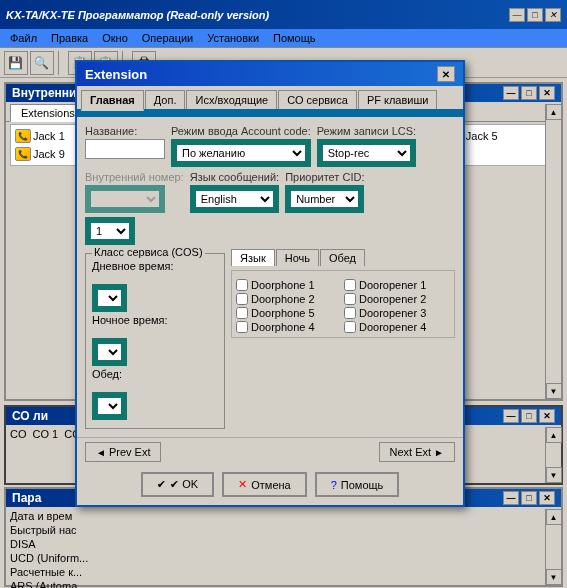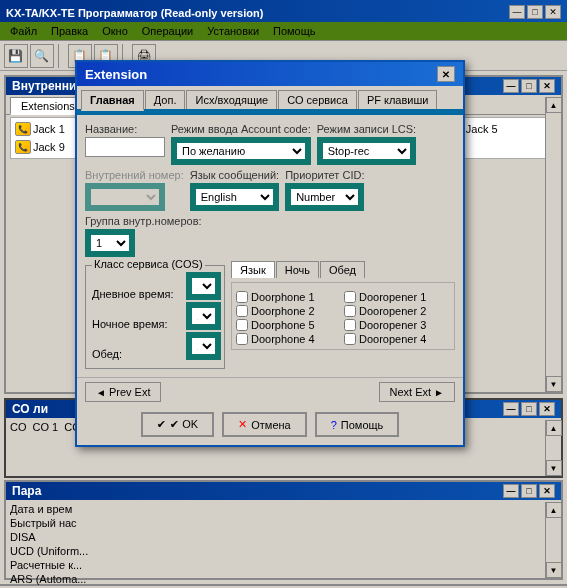--- a/index.html
+++ b/index.html
@@ -12,39 +12,40 @@
       overflow: hidden;
       position: relative;
     }
 
     
     .title-bar {
       background: linear-gradient(to right, #003087, #0a52b0);
       color: white;
       padding: 3px 6px;
       display: flex;
-      align-items: flex-end;
+      align-items: center;
       justify-content: space-between;
-      height: 22px;
+      height: 29px;
+      font-style: italic;
     }
     .title-bar-text { font-size: 11px; font-weight: bold; }
     .title-bar-buttons { display: flex; gap: 2px; }
     .title-btn {
       width: 16px; height: 14px;
       background: #d4d0c8;
       border: 1px solid #888;
       font-size: 9px;
       display: flex; align-items: center; justify-content: center;
       cursor: pointer;
       color: black;
     }
 
     
     .menu-bar {
-      background: #4d7c0f;
+      background: #3b82f6;
       border-bottom: 1px solid #888;
       display: flex;
       padding: 2px 4px;
       gap: 2px;
     }
     .menu-item {
       padding: 1px 6px;
       cursor: pointer;
       font-size: 11px;
     }
@@ -216,21 +217,21 @@
       display: flex; align-items: center; justify-content: center;
       cursor: pointer;
       font-weight: bold;
     }
 
     
     .dialog-tabs {
       display: flex;
       background: #d4d0c8;
       padding: 4px 4px 0;
-      border-bottom: 6px solid #0369a1;
+      border-bottom: 8px solid #0369a1;
       gap: 1px;
     }
     .dialog-tab {
       padding: 3px 8px;
       border: 1px solid #888;
       border-bottom: none;
       background: #d4d0c8;
       cursor: pointer;
       font-size: 11px;
     }
@@ -395,23 +396,24 @@
       width: 16px; height: 16px;
       background: #d4d0c8;
       border: 1px solid #888;
       display: flex; align-items: center; justify-content: center;
       font-size: 8px;
       cursor: pointer;
     }
 
     .cos-row {
       display: flex;
-      align-items: flex-end;
-      gap: 4px;
+      align-items: flex-start;
+      gap: 12px;
       margin-bottom: 2px;
+      flex-direction: column;
     }
     .cos-row-label { font-size: 11px; min-width: 90px; }
 
     .nav-arrow { font-size: 10px; }
 
     .icon-phone {
       display: inline-block;
       width: 16px; height: 14px;
       background: linear-gradient(135deg, #ffd700, #ffaa00);
       border: 1px solid #888;
@@ -619,21 +621,20 @@
         <div class="form-group">
           <label class="form-label">Приоритет CID:</label>
           <select>
             <option>Number</option>
           </select>
         </div>
       </div>
 
       <div class="form-row">
         <div class="form-group">
-          <label class="form-label">Группа внутр.номеров:</label>
           <select style="width:50px;">
             <option>1</option>
           </select>
         </div>
       </div>
 
       <div style="display:flex; gap:6px;">
 
         <div class="cos-section" style="width:140px; flex-shrink:0;">
           <span class="cos-label">Класс сервиса (COS)</span>

